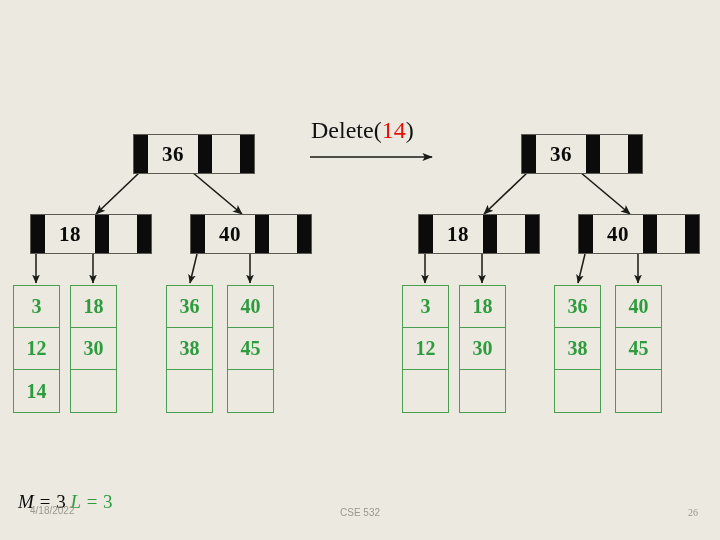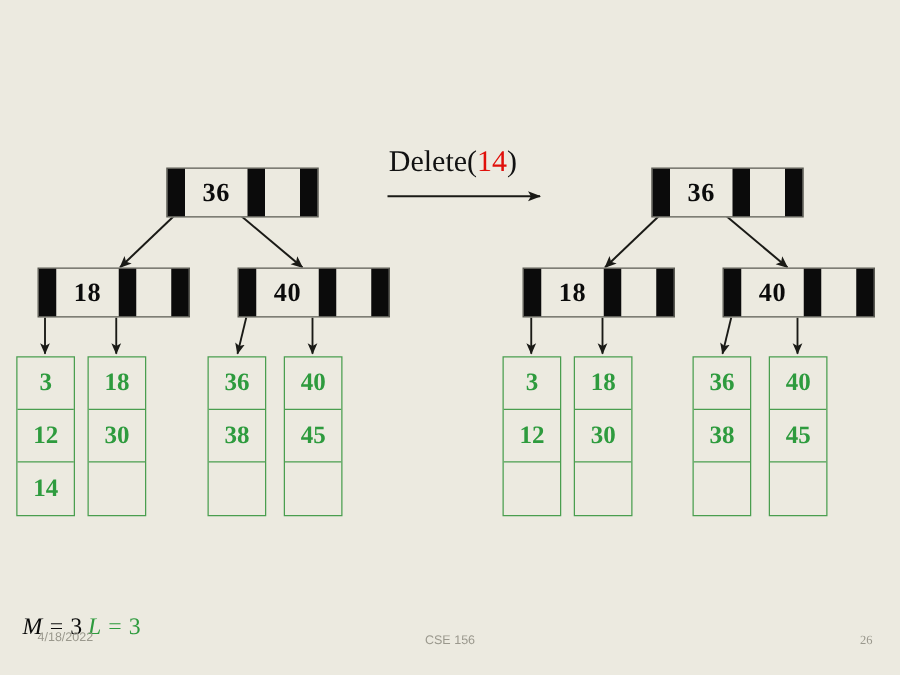--- a/index.html
+++ b/index.html
@@ -261,16 +261,16 @@
   <div id="params">
     <span class="m-part">M</span>
     <span class="m-part">=</span>
     <span class="m-part num">3</span>
     <span class="l-part">L</span>
     <span class="l-part">=</span>
     <span class="l-part num">3</span>
   </div>
 
   <div class="foot" id="foot-date">4/18/2022</div>
-  <div class="foot" id="foot-course">CSE 156</div>
+  <div class="foot" id="foot-course">CSE 532</div>
   <div class="foot" id="foot-page">26</div>
 
 </div>
 
 </body></html>

